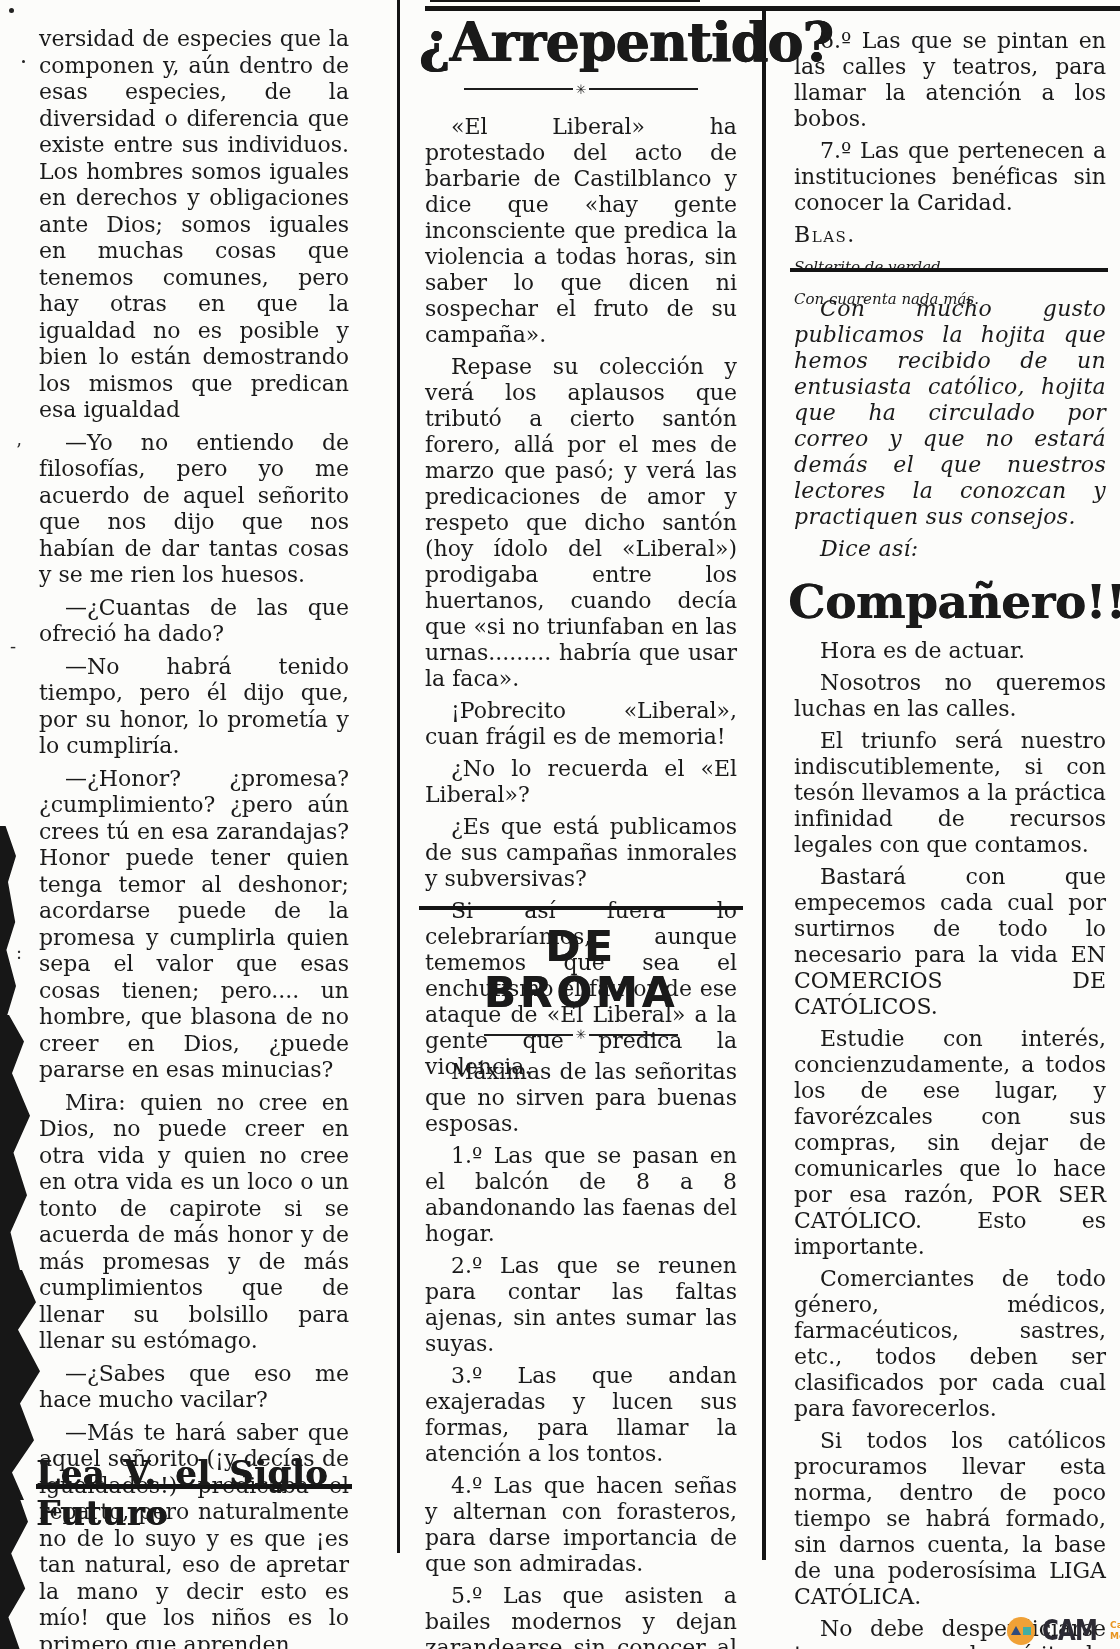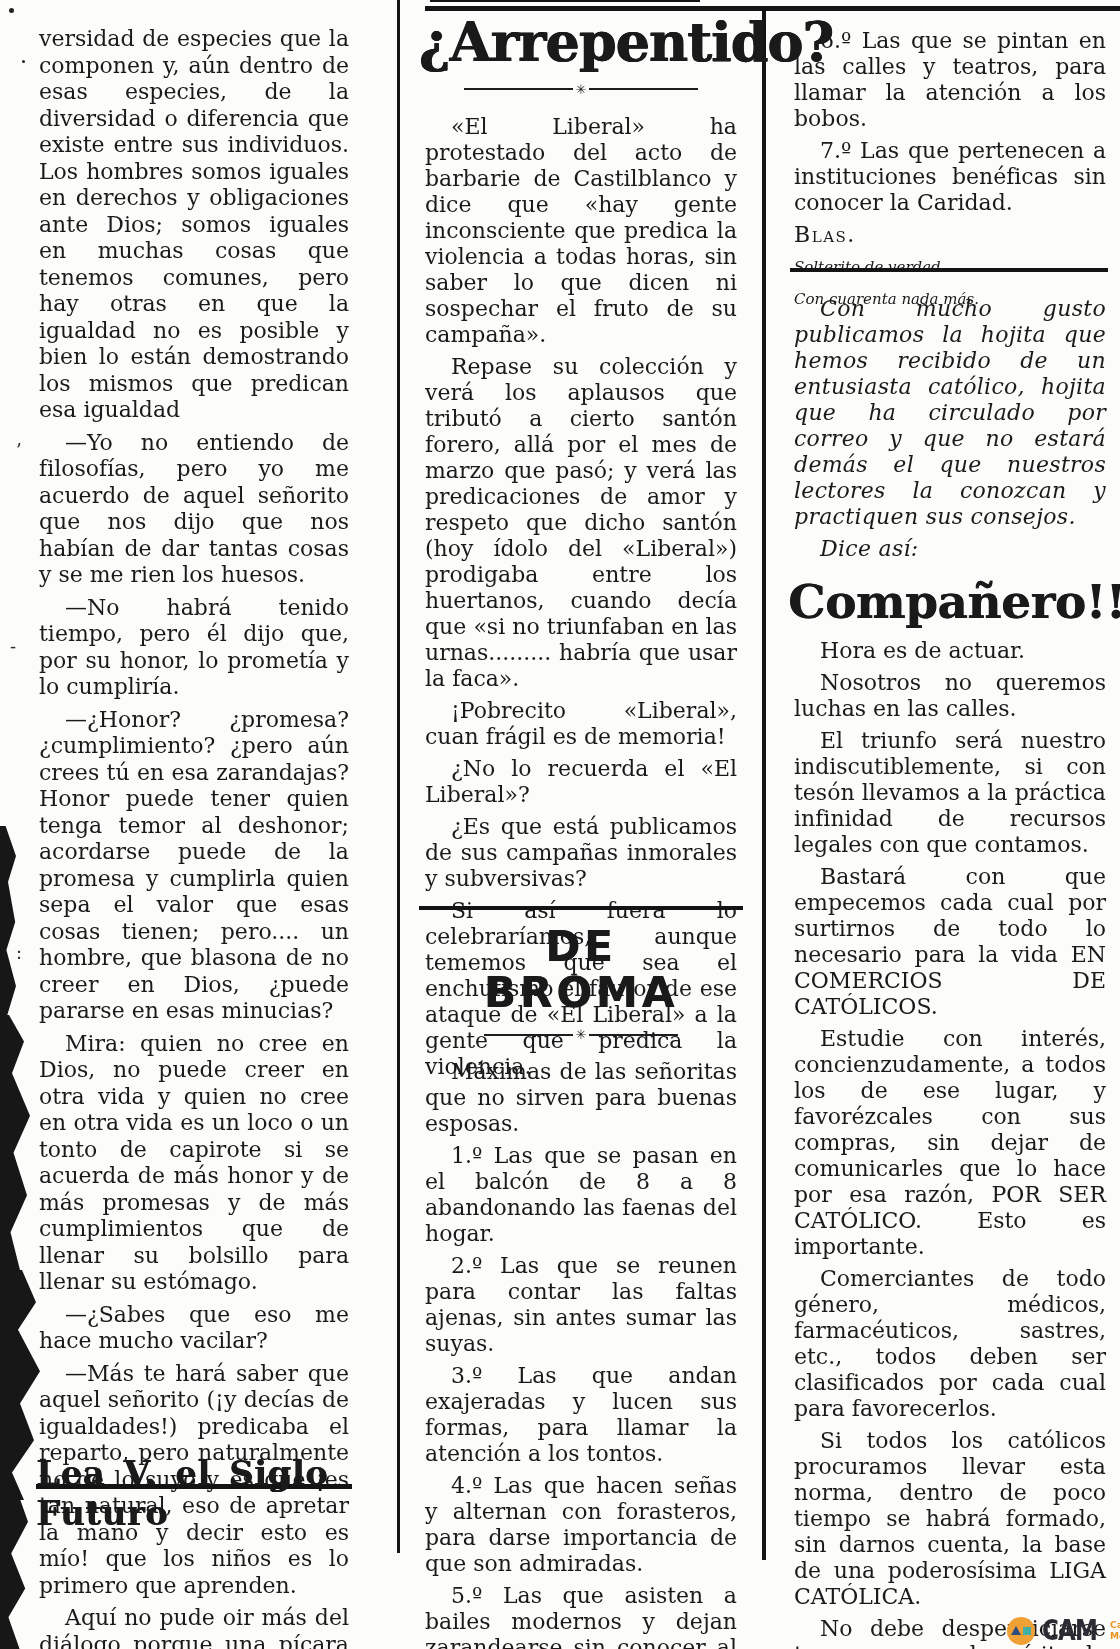--- a/index.html
+++ b/index.html
@@ -57,20 +57,21 @@
 <div class="page">
 
   <div class="rule" style="left:430px;top:0;width:270px;height:2px;"></div>
   <div class="rule" style="left:425px;top:6px;width:695px;height:5px;"></div>
   <div class="rule" style="left:397px;top:0;width:3px;height:1553px;"></div>
   <div class="rule" style="left:762px;top:6px;width:4px;height:1554px;"></div>
 
   <section class="col col1">
     <p>versidad de especies que la componen y, aún dentro de esas especies, de la diversidad o diferencia que existe entre sus individuos. Los hombres somos iguales en derechos y obligaciones ante Dios; somos iguales en muchas cosas que tenemos comunes, pero hay otras en que la igualdad no es posible y bien lo están demostrando los mismos que predican esa igualdad</p>
     <p class="ind">—Yo no entiendo de filosofías, pero yo me acuerdo de aquel señorito que nos dijo que nos habían de dar tantas cosas y se me rien los huesos.</p>
+    <p class="ind">—¿Cuantas de las que ofreció ha dado?</p>
     <p class="ind">—No habrá tenido tiempo, pero él dijo que, por su honor, lo prometía y lo cumpliría.</p>
     <p class="ind">—¿Honor? ¿promesa? ¿cumplimiento? ¿pero aún crees tú en esa zarandajas? Honor puede tener quien tenga temor al deshonor; acordarse puede de la promesa y cumplirla quien sepa el valor que esas cosas tienen; pero.... un hombre, que blasona de no creer en Dios, ¿puede pararse en esas minucias?</p>
     <p class="ind">Mira: quien no cree en Dios, no puede creer en otra vida y quien no cree en otra vida es un loco o un tonto de capirote si se acuerda de más honor y de más promesas y de más cumplimientos que de llenar su bolsillo para llenar su estómago.</p>
     <p class="ind">—¿Sabes que eso me hace mucho vacilar?</p>
     <p class="ind">—Más te hará saber que aquel señorito (¡y decías de igualdades!) predicaba el reparto, pero naturalmente no de lo suyo y es que ¡es tan natural, eso de apretar la mano y decir esto es mío! que los niños es lo primero que aprenden.</p>
     <p class="ind">Aquí no pude oir más del diálogo porque una pícara tos hizo que se apercibieran los obreros de mi proximidad y lo cortaran.</p>
 
   </section>
   <div class="rule" style="left:36px;top:1484px;width:316px;height:5px;"></div>
   <div class="promo">Lea V. el Siglo Futuro</div>

